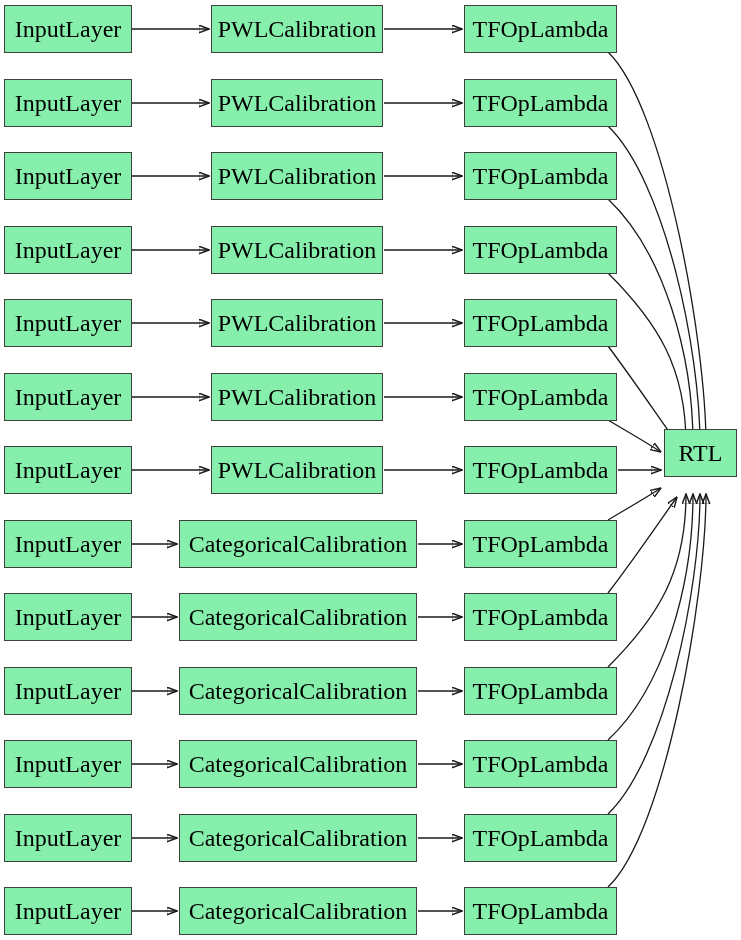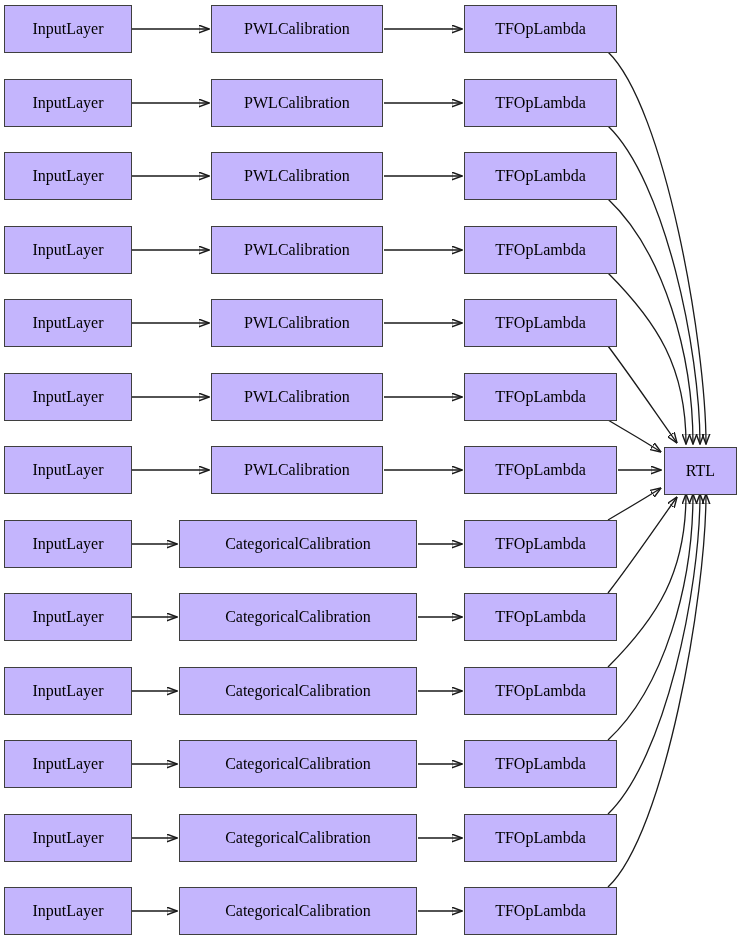--- a/index.html
+++ b/index.html
@@ -4,23 +4,23 @@
 <style>
   html,body{margin:0;padding:0;background:#ffffff;}
   .canvas{
     position:relative;width:741px;height:940px;background:#ffffff;
     font-family:"Liberation Serif","DejaVu Serif",serif;overflow:hidden;
   }
   svg.edges{position:absolute;left:0;top:0;width:741px;height:940px;}
   svg.edges path{stroke:#1a1a1a;stroke-width:1.3;fill:none;}
   .node{
     position:absolute;height:48px;box-sizing:border-box;
-    border:1px solid #3f3f3f;background:#c4b5fd;color:#000000;
+    border:1px solid #3f3f3f;background:#86efac;color:#000000;
     display:flex;align-items:center;justify-content:center;
-    font-size:16px;line-height:1;white-space:nowrap;
+    font-size:24px;line-height:1;white-space:nowrap;
   }
 </style>
 </head>
 <body>
 
 <div class="canvas">
 
   <svg class="edges" viewBox="0 0 741 940">
     <defs>
       <marker id="ah" viewBox="0 0 10 8" refX="9.5" refY="4" markerWidth="11" markerHeight="9" orient="auto" markerUnits="userSpaceOnUse">
@@ -116,15 +116,15 @@
   <div class="node" style="left:464px;top:740px;width:153px">TFOpLambda</div>
 
   <div class="node" style="left:4px;top:814px;width:128px">InputLayer</div>
   <div class="node" style="left:179px;top:814px;width:238px">CategoricalCalibration</div>
   <div class="node" style="left:464px;top:814px;width:153px">TFOpLambda</div>
 
   <div class="node" style="left:4px;top:887px;width:128px">InputLayer</div>
   <div class="node" style="left:179px;top:887px;width:238px">CategoricalCalibration</div>
   <div class="node" style="left:464px;top:887px;width:153px">TFOpLambda</div>
 
-  <div class="node" style="left:664px;top:447px;width:73px">RTL</div>
+  <div class="node" style="left:664px;top:429px;width:73px">RTL</div>
 
 </div>
 
 </body></html>

